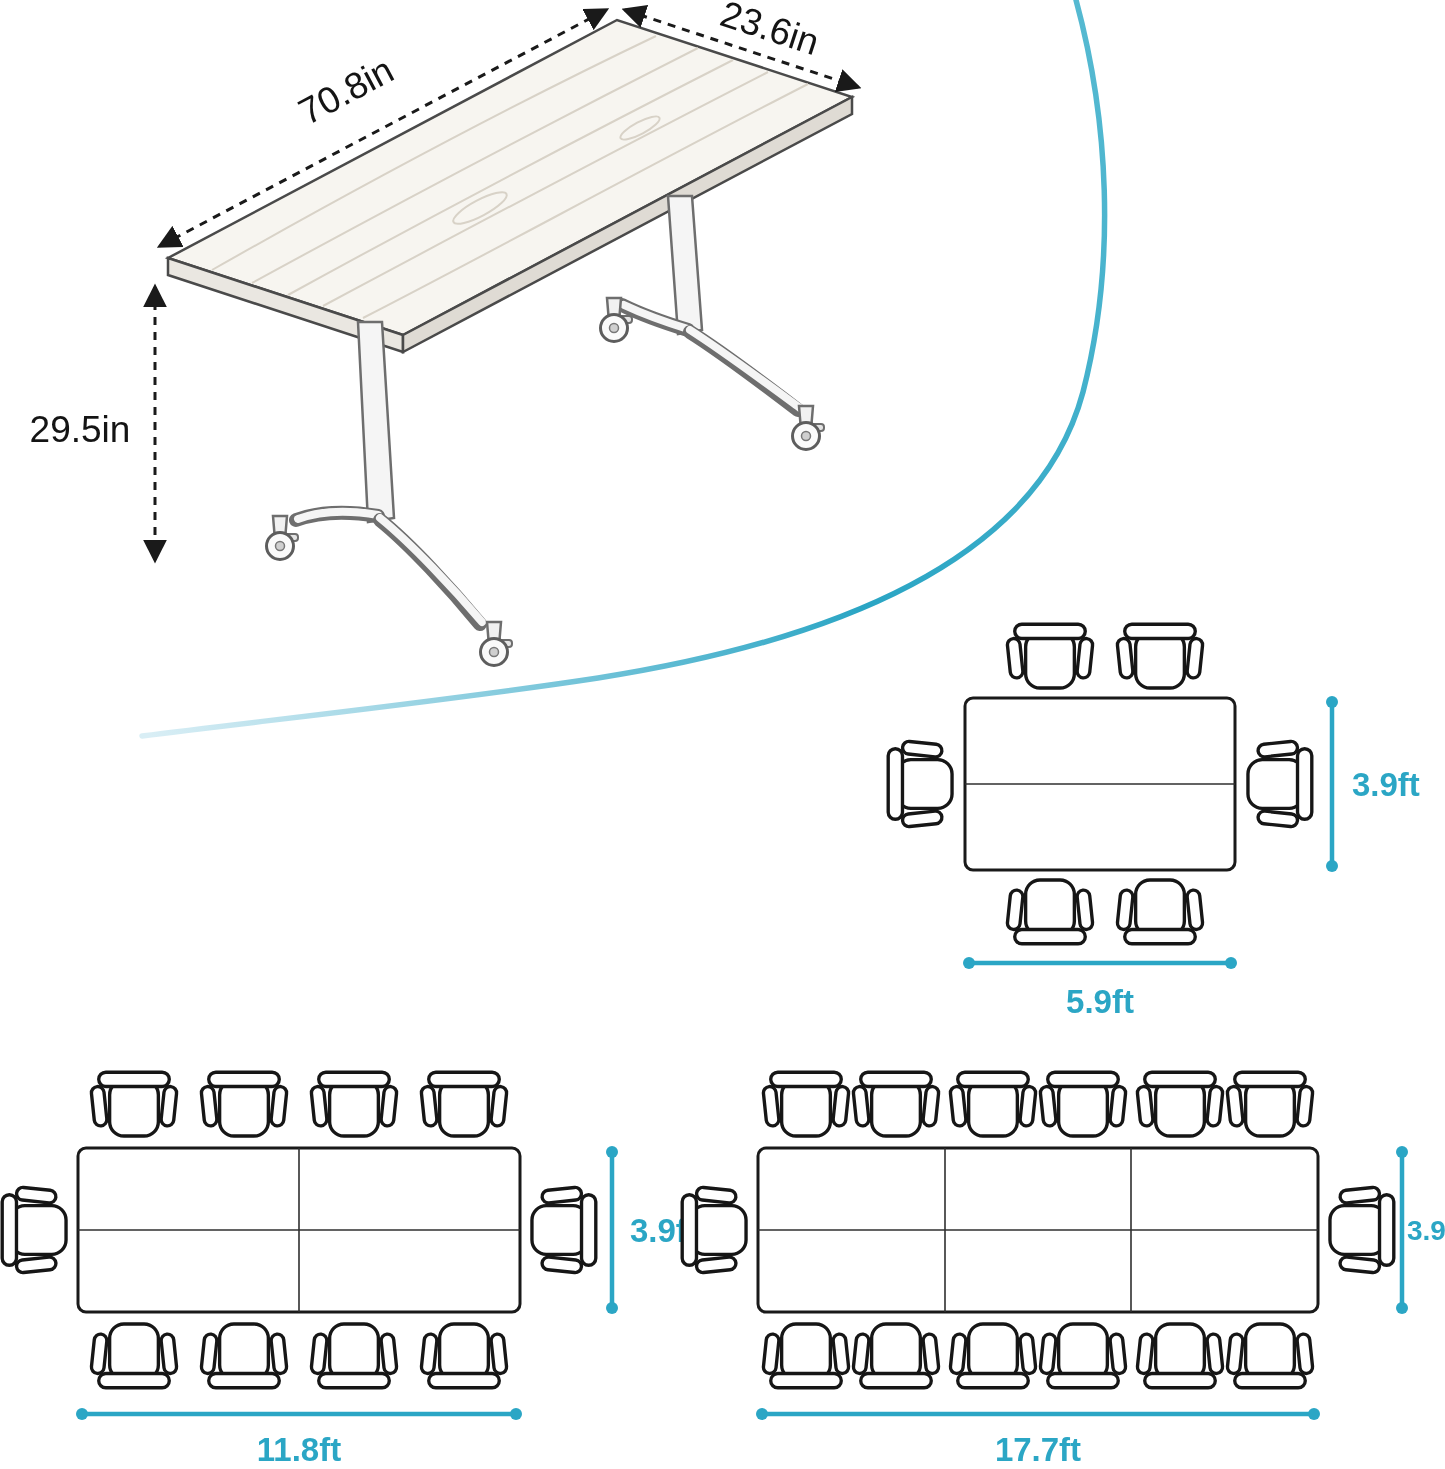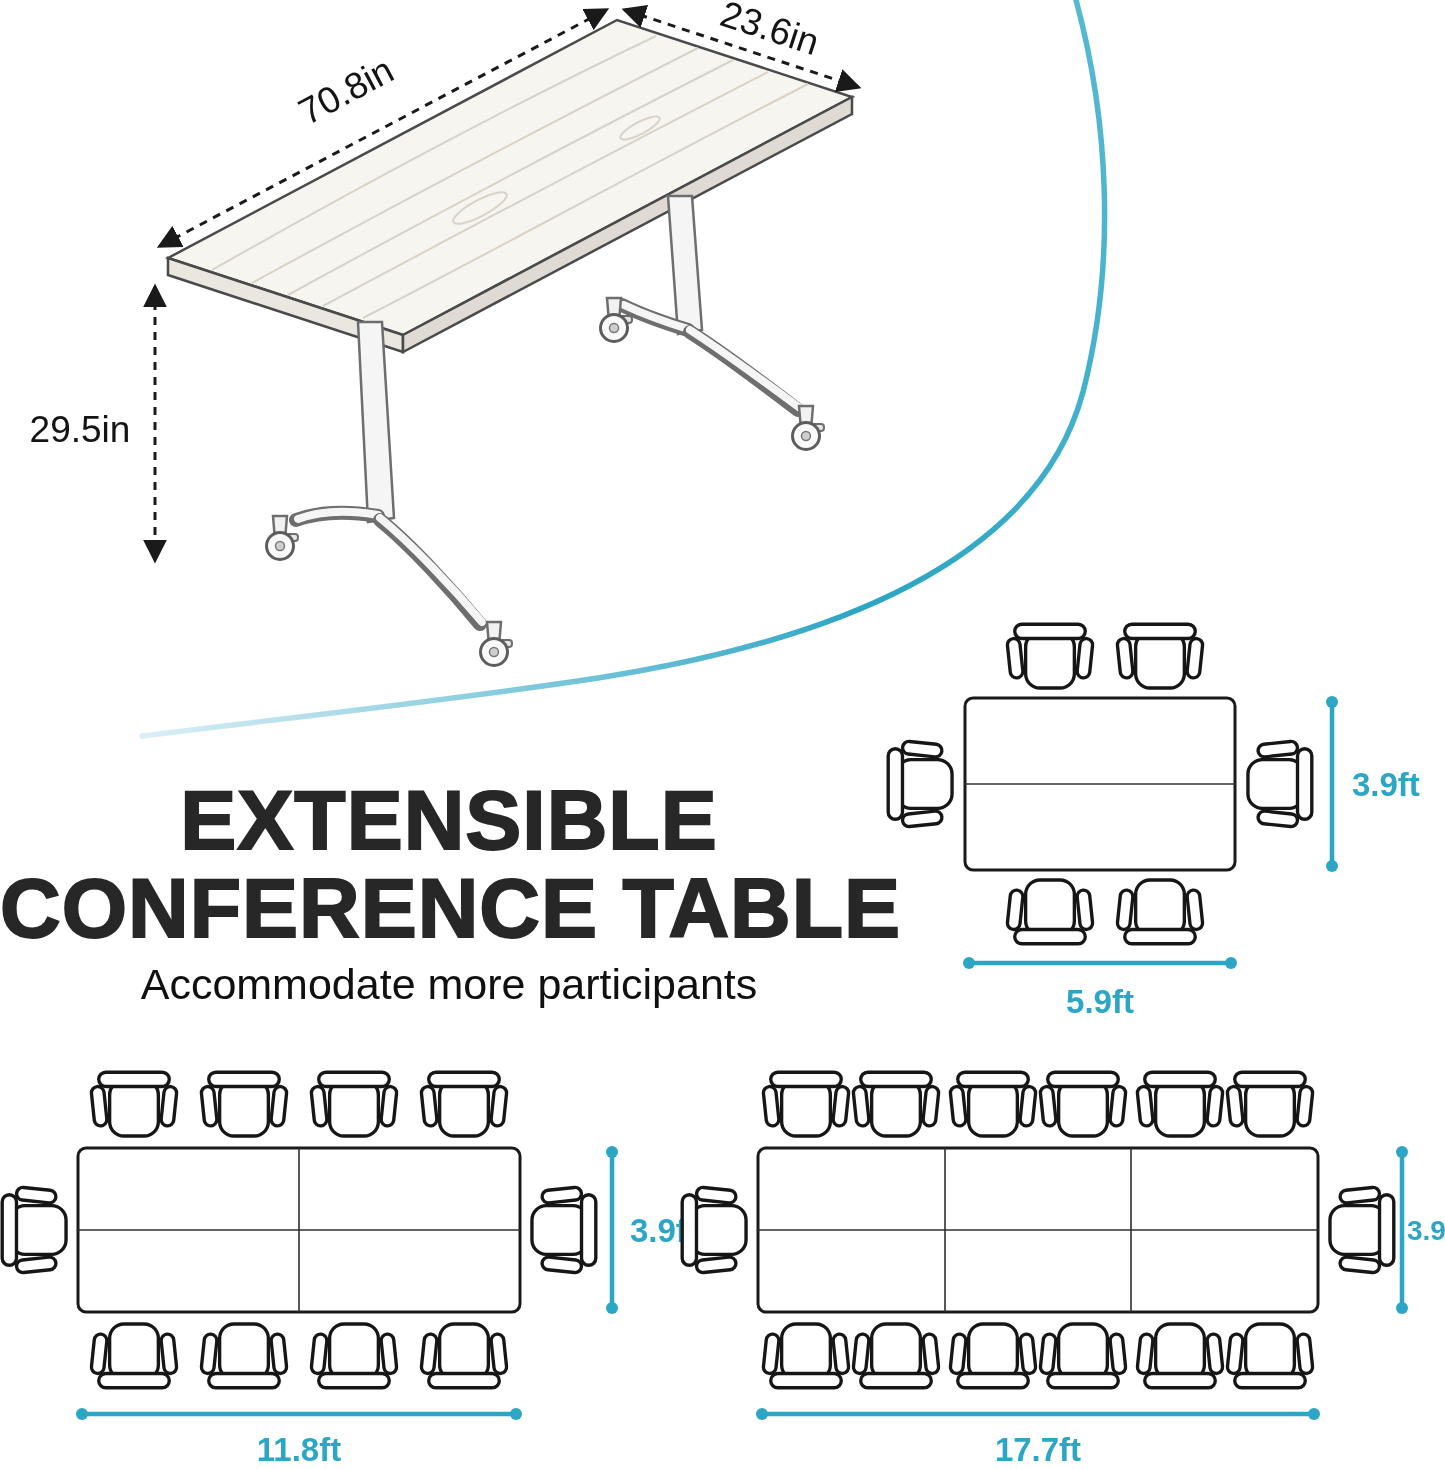--- a/index.html
+++ b/index.html
@@ -233,19 +233,14 @@
     </g>
     <g>
       <line class="dim-line" x1="762" y1="1414" x2="1314" y2="1414"></line>
       <circle class="dim-dot" cx="762" cy="1414" r="6"></circle>
           <circle class="dim-dot" cx="1314" cy="1414" r="6"></circle>
       <text class="teal-label" x="1038" y="1461" text-anchor="middle">17.7ft</text>
     </g>
   </g>
 </svg>
 
-<div class="title-block">
-  <div class="title-line">EXTENSIBLE</div>
-  <div class="title-line">CONFERENCE TABLE</div>
-  <div class="subtitle">Accommodate more participants</div>
+
 </div>
 
-</div>
-
 </body></html>

